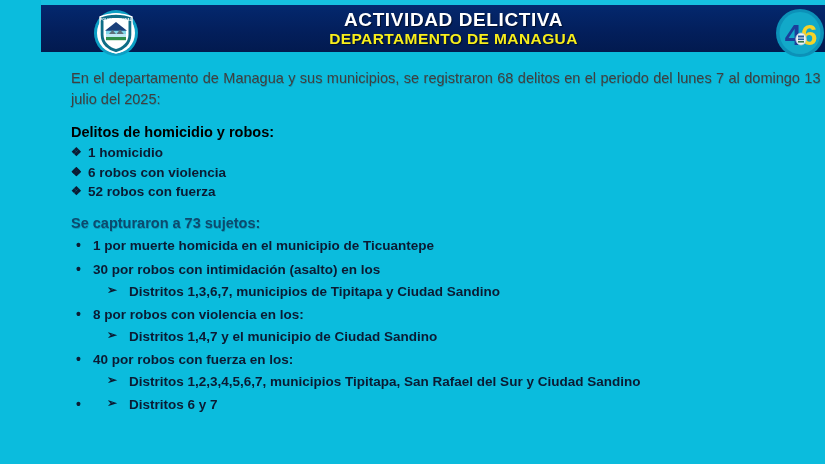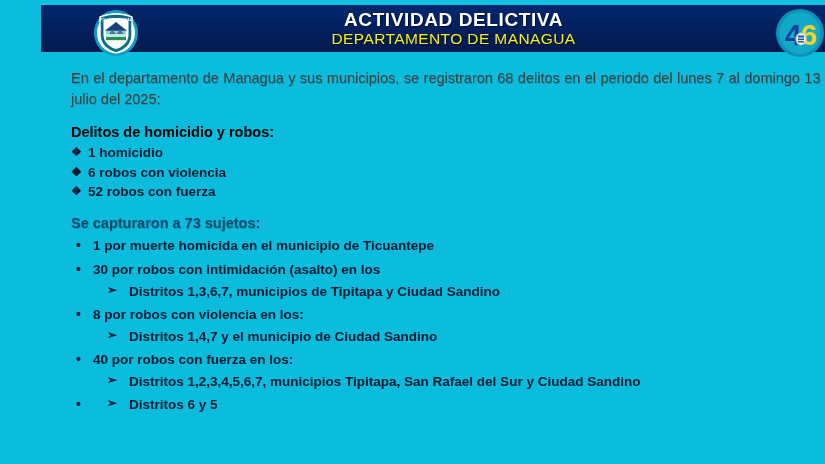--- a/index.html
+++ b/index.html
@@ -57,21 +57,21 @@
     color: #ffffff;
     font-size: 19px;
     font-weight: bold;
     letter-spacing: 0.6px;
     text-shadow: 1px 1px 1px rgba(0,0,0,0.55);
   }
   .title-sub {
     display: block;
     color: #f7ee1b;
     font-size: 15.5px;
-    font-weight: normal;
+    font-weight: bold;
     letter-spacing: 0.4px;
     margin-top: 2px;
     text-shadow: 1px 1px 1px rgba(0,0,0,0.55);
   }
 
   
   .badge-left {
     position: absolute;
     left: 50px;
     top: 4px;
@@ -291,21 +291,21 @@
           <span>Distritos 1,2,3,4,5,6,7,  municipios Tipitapa, San Rafael del Sur y Ciudad Sandino</span>
         </div>
       </li>
 
       <li>
         <div class="cap-line">
           <span class="bullet-dot">•</span>
         </div>
         <div class="sub-line">
           <span class="bullet-arrow">➢</span>
-          <span>Distritos  6 y 5</span>
+          <span>Distritos  6 y 7</span>
         </div>
       </li>
 
     </ul>
 
   </div>
 
 </div>
 
 </body></html>

